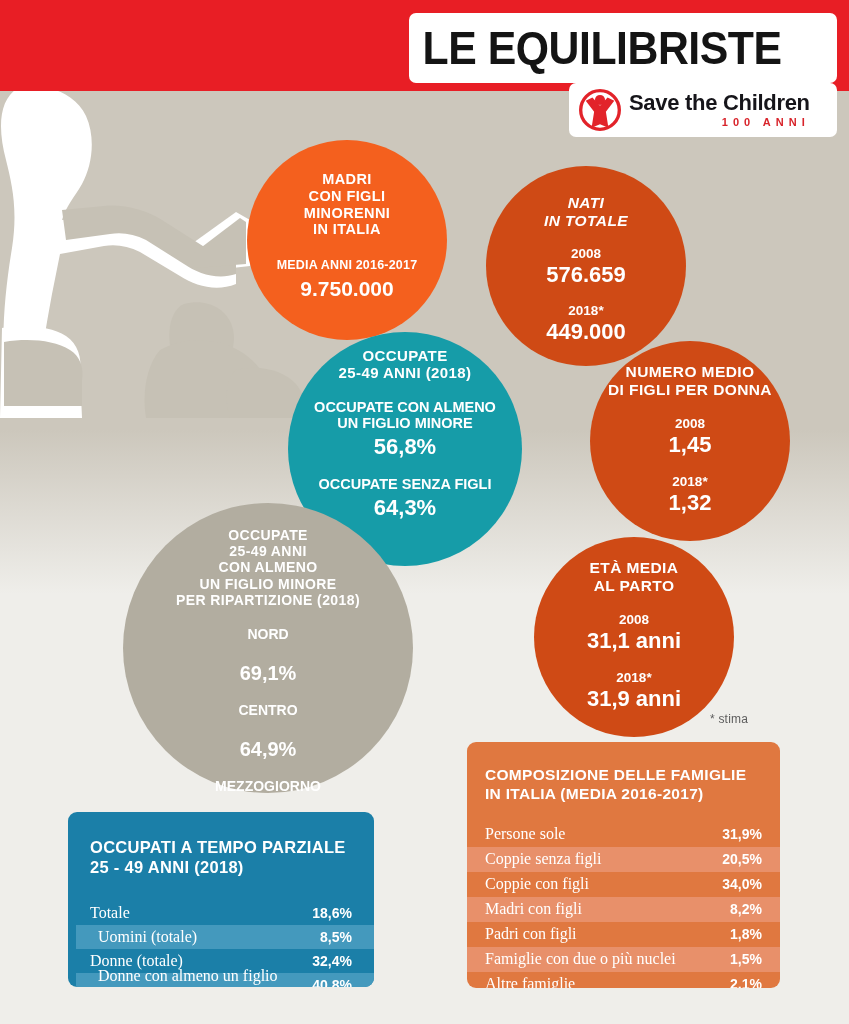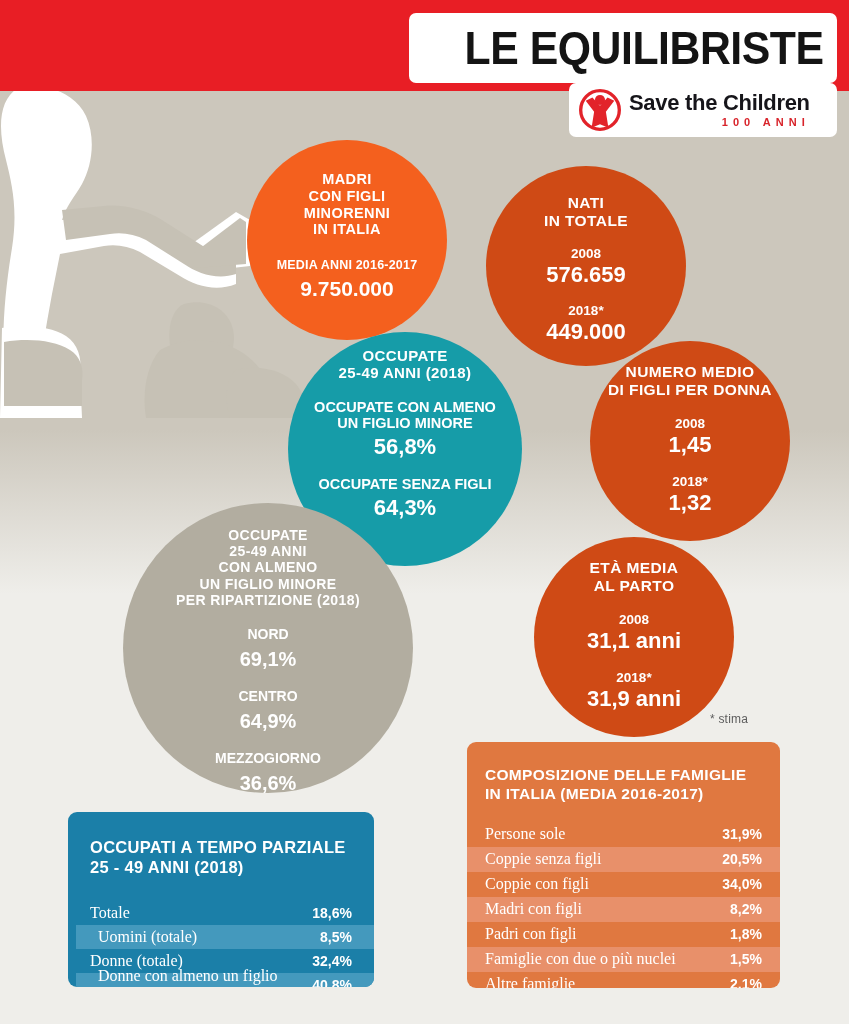--- a/index.html
+++ b/index.html
@@ -30,21 +30,21 @@
     background: #e81e25;
   }
   .title-plate {
     position: absolute;
     left: 409px; top: 13px;
     width: 428px; height: 70px;
     background: #ffffff;
     border-radius: 7px;
     display: flex;
     align-items: center;
-    justify-content: flex-end;
+    justify-content: flex-start;
   }
   .title-plate .title-text {
     font-family: "Liberation Sans", sans-serif;
     font-weight: bold;
     font-size: 46px;
     letter-spacing: -0.5px;
     color: #141414;
     transform: scaleX(0.93);
     white-space: nowrap;
   }
@@ -123,21 +123,21 @@
   #bubble-madri .sub-label { font-size: 12.5px; font-weight: bold; margin-top: 20px; letter-spacing: 0.2px; text-align: right;}
   #bubble-madri .bub-value { font-size: 21px; margin-top: 5px; }
 
   
   #bubble-nati {
     left: 486px; top: 166px;
     width: 200px; height: 200px;
     background: #cf4a15;
     padding-top: 28px;
   }
-  #bubble-nati .bub-title { font-size: 15.5px; }
+  #bubble-nati .bub-title { font-size: 15.5px; font-style: italic; }
   #bubble-nati .yr { font-size: 13.5px; font-weight: bold; margin-top: 16px; }
   #bubble-nati .bub-value { font-size: 22px; margin-top: 2px; }
 
   
   #bubble-numero {
     left: 590px; top: 341px;
     width: 200px; height: 200px;
     background: #cf4a15;
     padding-top: 22px;
   }
@@ -169,21 +169,21 @@
 
   
   #bubble-ripart {
     left: 123px; top: 503px;
     width: 290px; height: 290px;
     background: #b2ada0;
     padding-top: 24px;
   }
   #bubble-ripart .bub-title { font-size: 14px; }
   #bubble-ripart .bub-label { font-size: 14px; margin-top: 18px; }
-  #bubble-ripart .bub-value { font-size: 20px; margin-top: 6px; }
+  #bubble-ripart .bub-value { font-size: 20px; margin-top: 20px; }
 
   .note-stima {
     position: absolute;
     left: 710px; top: 712px;
     font-size: 12px;
     color: #5d5d5d;
     letter-spacing: 0.2px;
   }
 
   

